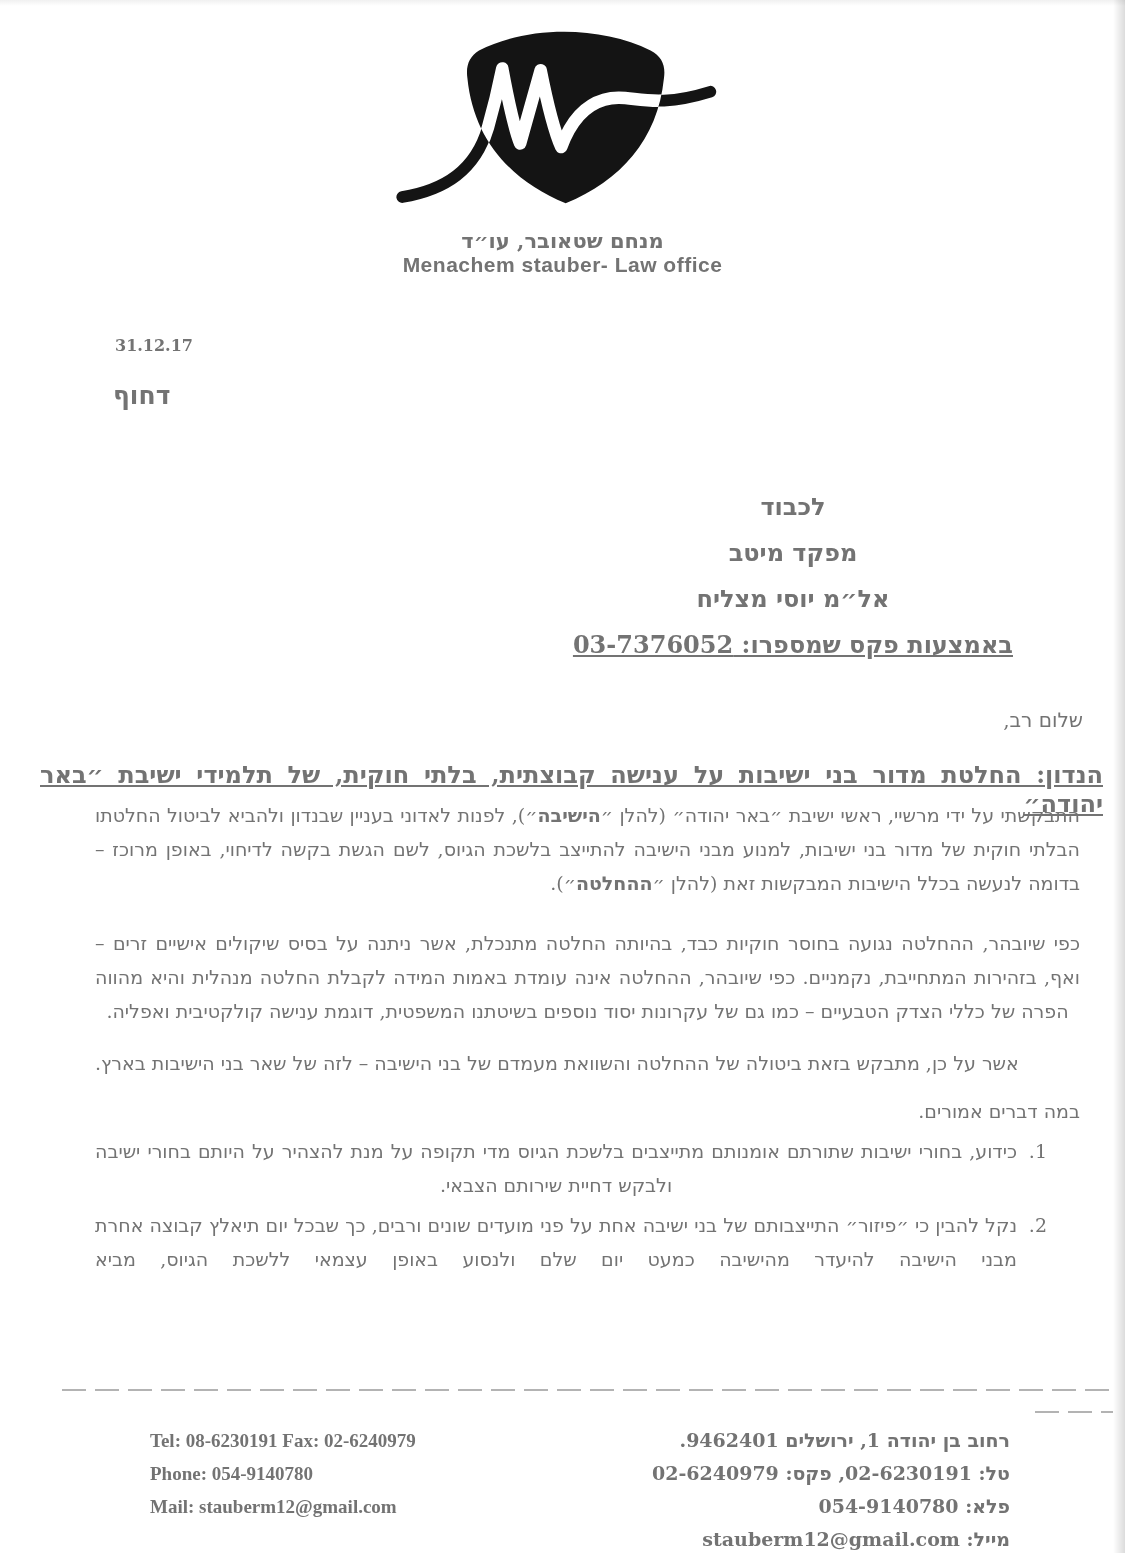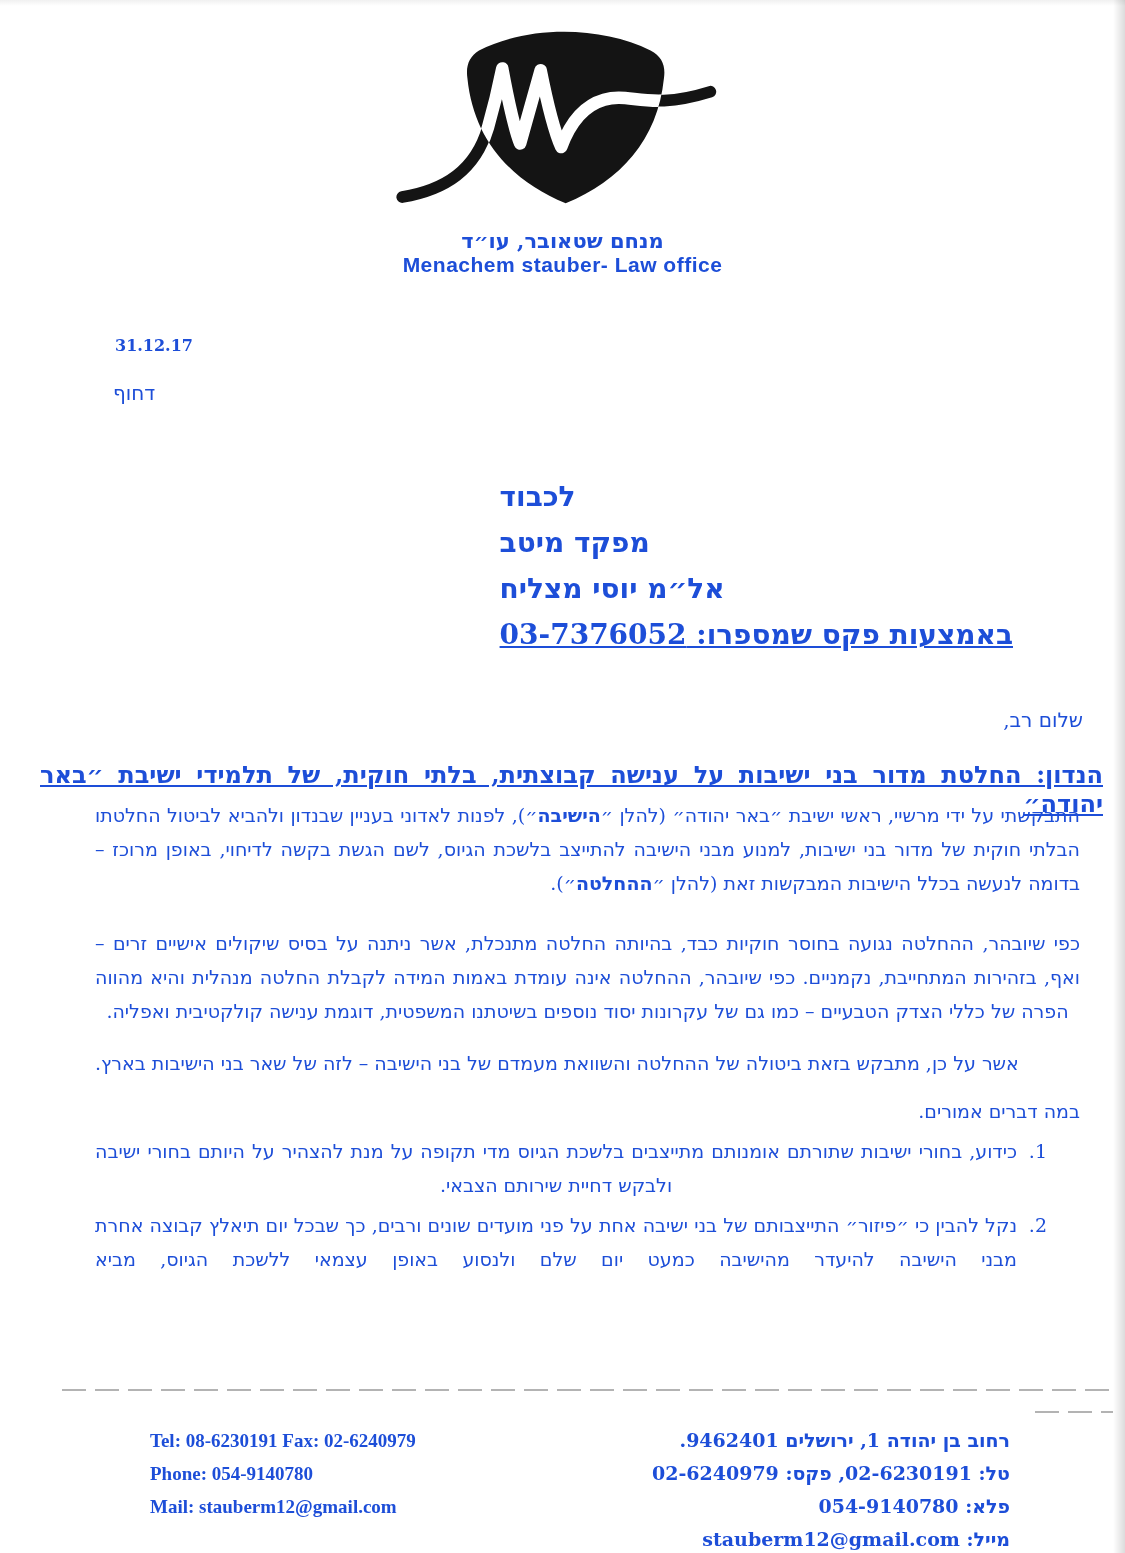--- a/index.html
+++ b/index.html
@@ -1,40 +1,40 @@
 <!DOCTYPE html>
 <html lang="he"><head>
 <meta charset="utf-8">
 <style>
   html,body{margin:0;padding:0;background:#9a9a9a;}
   .page{
     position:relative;width:1125px;height:1553px;margin:0 auto;
-    background:#ffffff;color:#1d4ed8;overflow:hidden;
+    background:#ffffff;color:#737373;overflow:hidden;
     font-family:"DejaVu Serif","DejaVu Sans",serif;
   }
   .scan-edge-right{position:absolute;top:0;right:0;width:12px;height:100%;
     background:linear-gradient(to right,rgba(0,0,0,0),rgba(0,0,0,0.14));}
   .scan-edge-top{position:absolute;top:0;left:0;width:100%;height:6px;
     background:linear-gradient(to bottom,rgba(0,0,0,0.06),rgba(0,0,0,0));}
 
   
   .logo-wrap{position:absolute;top:22px;left:0;width:100%;text-align:center;}
   .logo-wrap svg{display:inline-block;}
   .firm-name-he{position:absolute;top:228px;left:0;width:100%;text-align:center;
     font-weight:bold;font-size:21px;direction:rtl;}
   .firm-name-en{position:absolute;top:253px;left:0;width:100%;text-align:center;
     font-family:Liberation Sans, sans-serif;font-size:21px;font-weight:600;letter-spacing:.5px;}
 
   
   .date-line{position:absolute;top:336px;left:115px;font-weight:bold;font-size:16px;}
-  .urgent-line{position:absolute;top:381px;left:113px;font-weight:normal;font-size:20px;direction:rtl;}
+  .urgent-line{position:absolute;top:381px;left:113px;font-weight:bold;font-size:25px;direction:rtl;}
 
   
-  .recipient{position:absolute;top:474px;right:112px;text-align:left;direction:rtl;
-    font-weight:bold;font-size:28px;line-height:46px;}
+  .recipient{position:absolute;top:484px;right:112px;text-align:center;direction:rtl;
+    font-weight:bold;font-size:24px;line-height:46px;}
   .recipient .fax{text-decoration:underline;}
 
   .greeting{position:absolute;top:708px;right:42px;font-size:20px;direction:rtl;}
 
   .subject{position:absolute;top:760px;left:40px;right:22px;direction:rtl;
     font-weight:bold;font-size:24px;text-align:justify;text-align-last:justify;
     text-decoration:underline;}
 
   
   .body-text{position:absolute;top:798px;left:95px;right:45px;direction:rtl;

